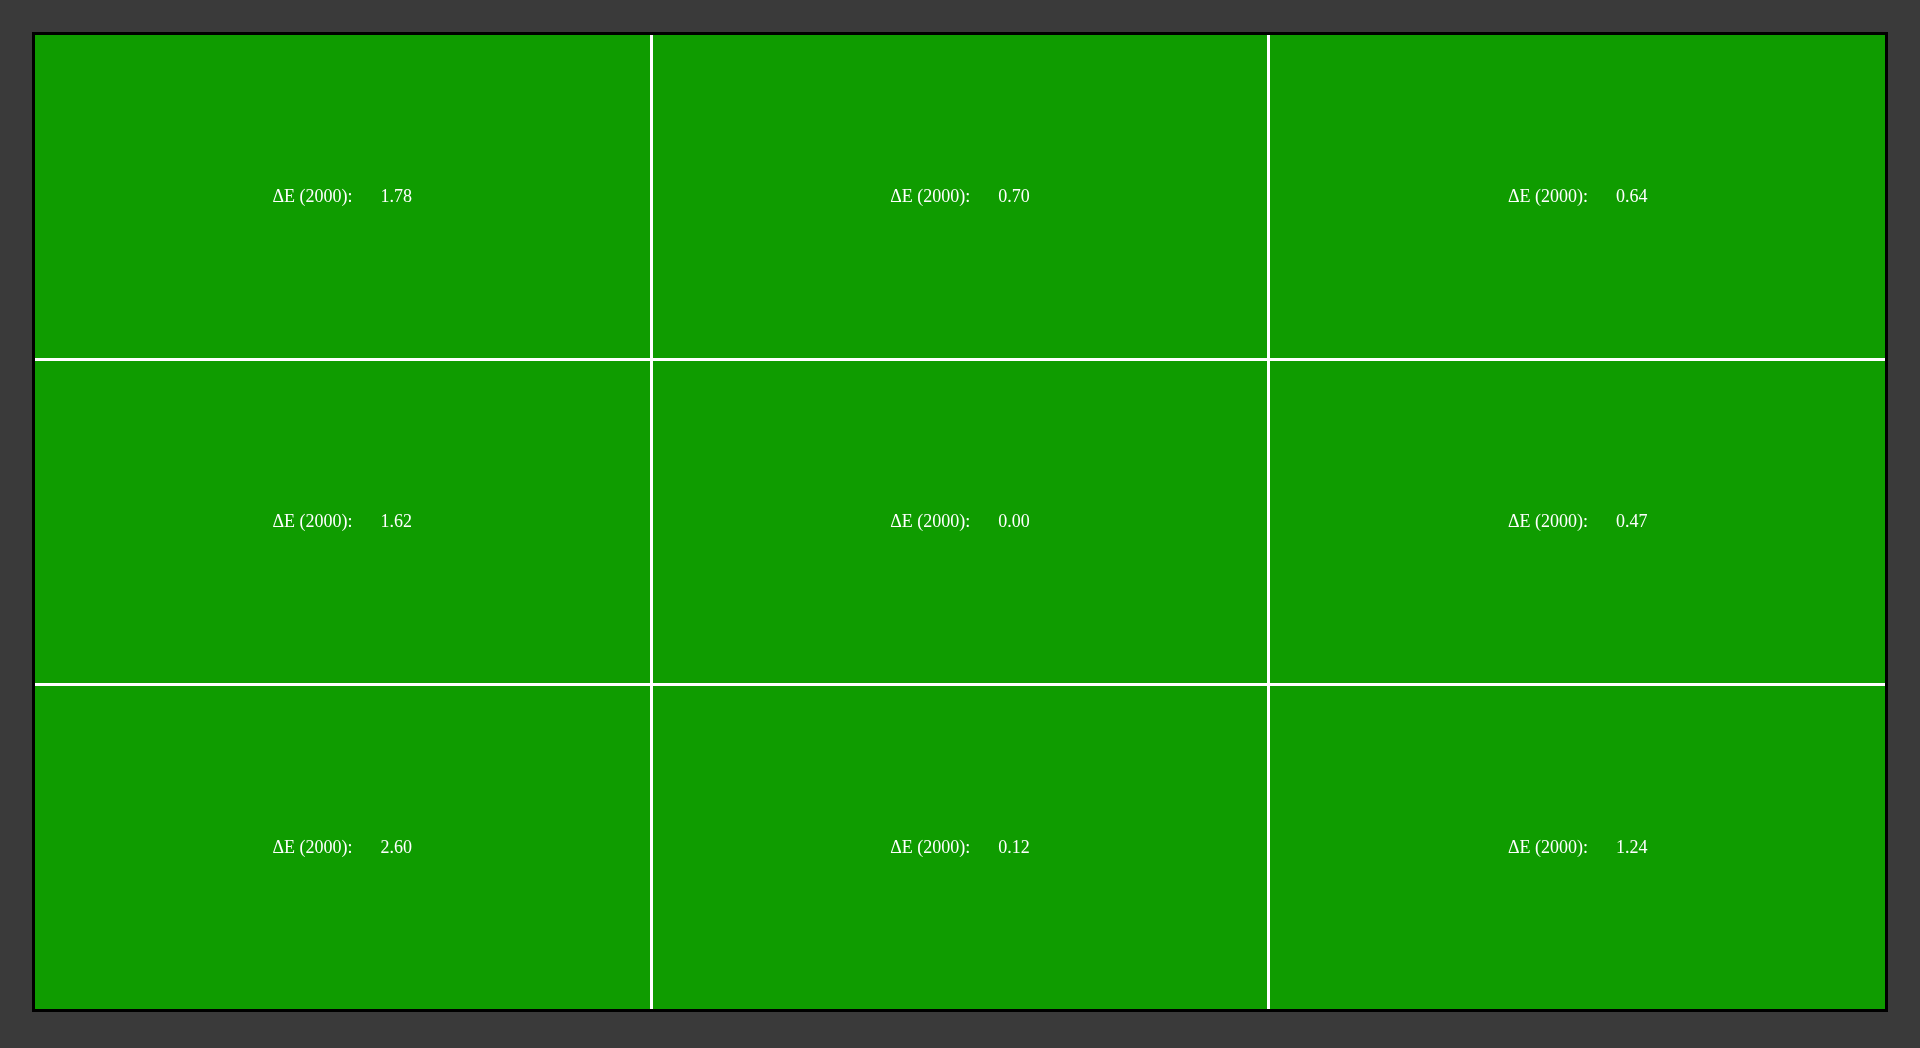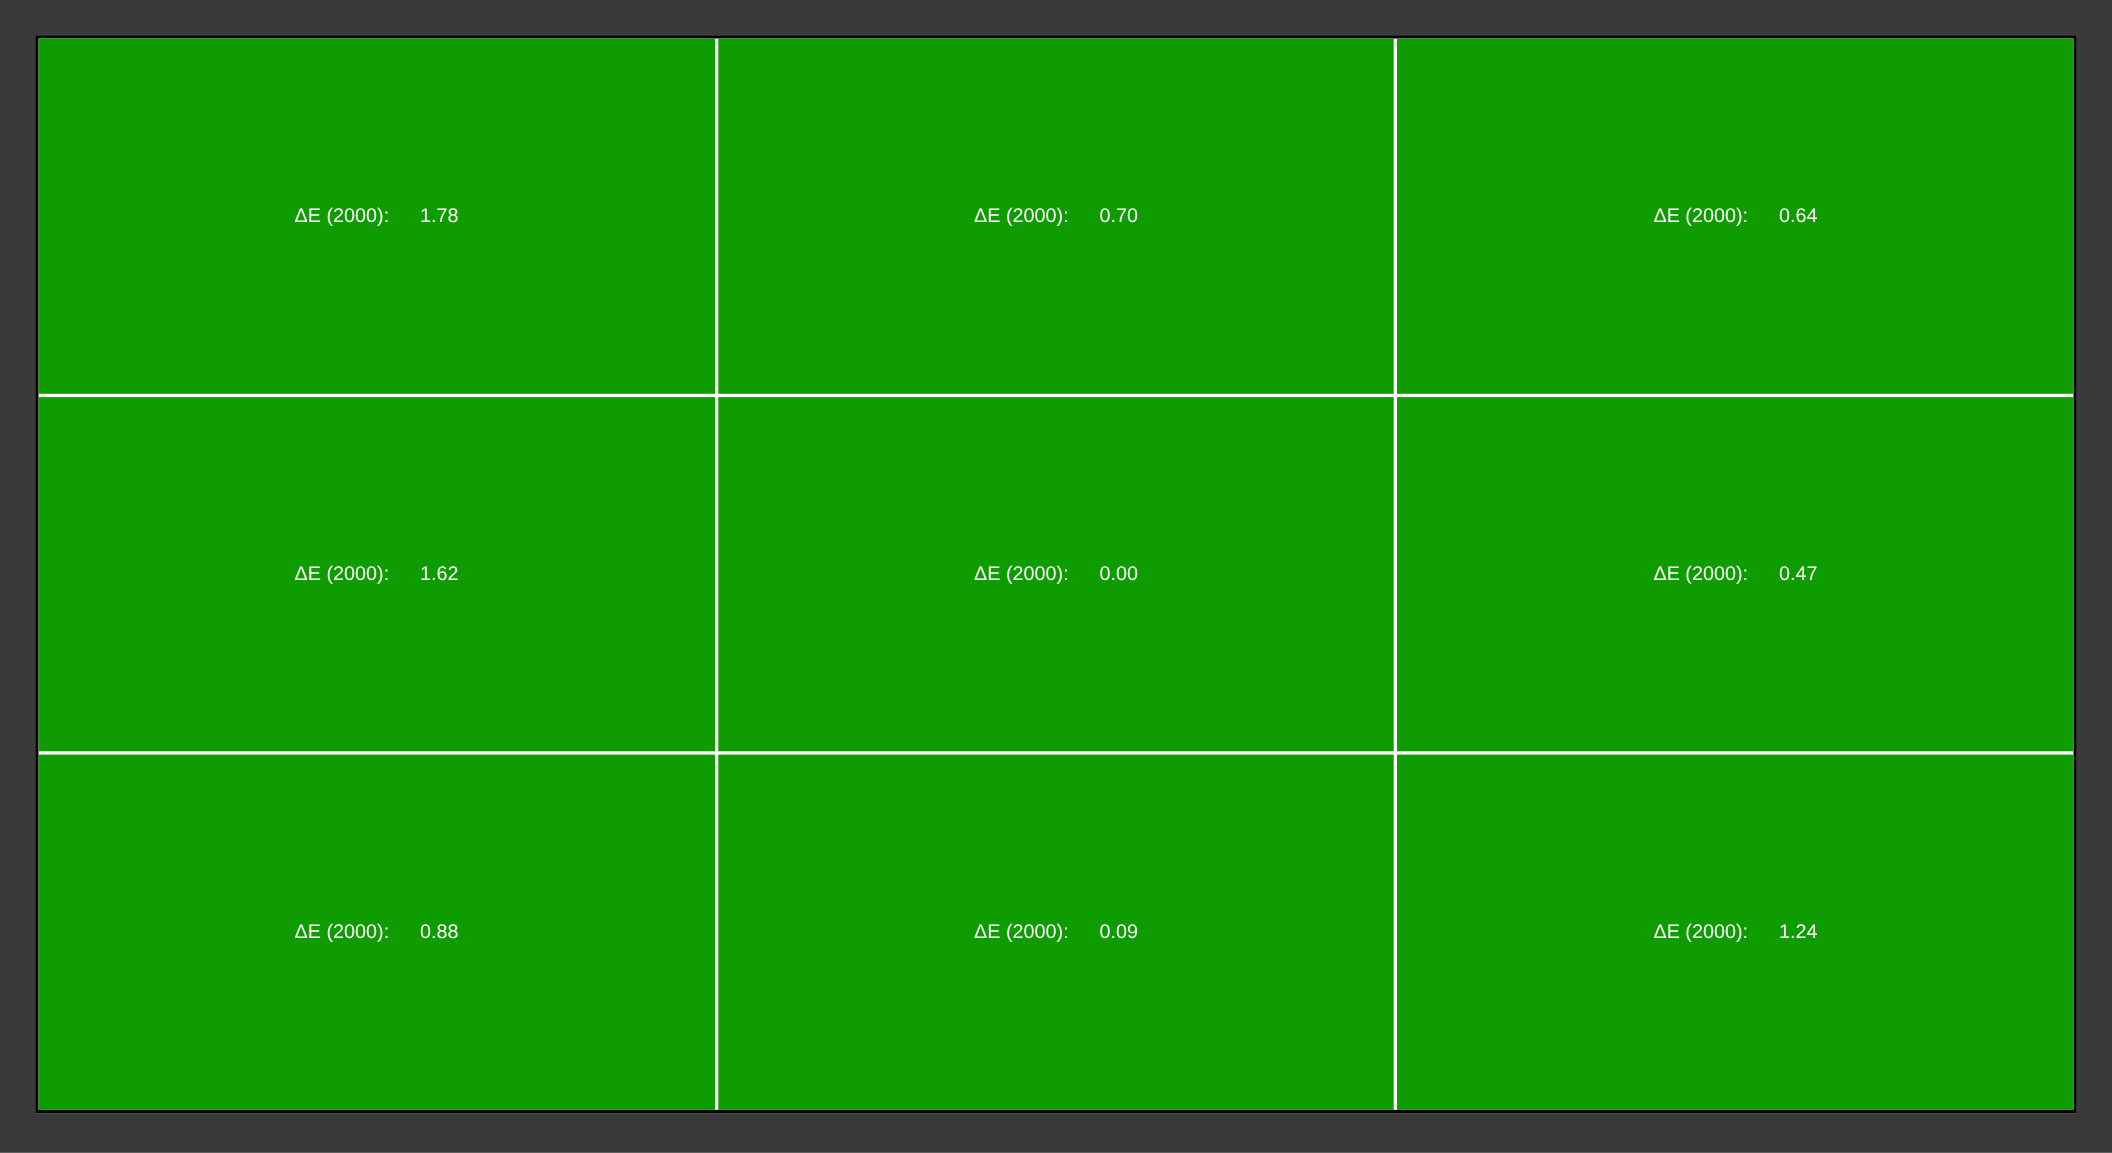--- a/index.html
+++ b/index.html
@@ -37,20 +37,21 @@
       display: flex;
       align-items: center;
       justify-content: center;
       color: #ffffff;
       font-size: 18px;
     }
     
     .cell-text {
       display: flex;
       gap: 28px;
+      font-family: Liberation Serif, serif;
     }
     
     .delta-label {
       font-weight: normal;
     }
     
     .delta-value {
       font-weight: normal;
     }
   </style>
@@ -90,27 +91,27 @@
   </div>
   <div class="grid-cell">
     <div class="cell-text">
       <span class="delta-label">ΔE (2000):</span>
       <span class="delta-value">0.47</span>
     </div>
   </div>
   <div class="grid-cell">
     <div class="cell-text">
       <span class="delta-label">ΔE (2000):</span>
-      <span class="delta-value">0.88</span>
+      <span class="delta-value">2.60</span>
     </div>
   </div>
   <div class="grid-cell">
     <div class="cell-text">
       <span class="delta-label">ΔE (2000):</span>
-      <span class="delta-value">0.09</span>
+      <span class="delta-value">0.12</span>
     </div>
   </div>
   <div class="grid-cell">
     <div class="cell-text">
       <span class="delta-label">ΔE (2000):</span>
       <span class="delta-value">1.24</span>
     </div>
   </div>
 </div>
 

